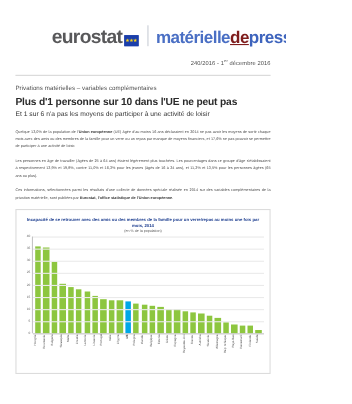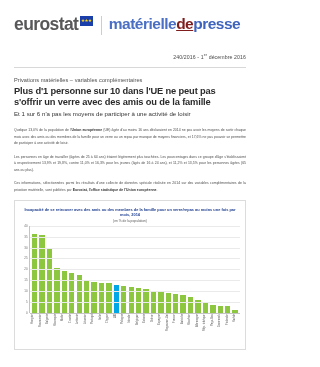--- a/index.html
+++ b/index.html
@@ -6,21 +6,21 @@
   body{
     width:260px;height:367px;
     background:#ffffff;
     font-family:"Liberation Sans",sans-serif;
     color:#3c3c3c;
     overflow:hidden;
   }
   .page{position:relative;width:260px;height:367px;padding:0;box-sizing:border-box;}
 
   
-  .masthead{display:flex;align-items:flex-start;padding:16px 0 0 14px;height:26px;}
+  .masthead{display:flex;align-items:flex-end;padding:16px 0 0 14px;height:26px;margin-left:33px;}
   .logo-word{
     font-size:17.5px;font-weight:700;letter-spacing:-0.6px;
     color:#58585a;line-height:1;
   }
   .eu-flag{
     width:11px;height:8px;background:#1b3faa;margin-left:1.5px;
     position:relative;border:0.5px solid #1b3faa;flex:0 0 auto;
   }
   .eu-flag .stars{
     position:absolute;inset:0;
@@ -133,21 +133,20 @@
     <span>240/2016</span>
     <span>-</span>
     <span><span>1</span><sup>er</sup><span> décembre 2016</span></span>
   </div>
 
   <div class="rule"></div>
 
   <div class="kicker">Privations matérielles – variables complémentaires</div>
   <div class="headline">
     <div>Plus d'1 personne sur 10 dans l'UE ne peut pas</div>
-    <div>s'offrir un verre avec des amis ou de la famille</div>
   </div>
   <div class="subhead">Et 1 sur 6 n'a pas les moyens de participer à une activité de loisir</div>
 
   <div class="body" id="body-paras">
       <div class="para"><span>Quelque 13,0% de la population de l'</span><b>Union européenne</b><span> (UE) âgée d'au moins 16 ans déclaraient en 2014 ne pas avoir les moyens de sortir chaque mois avec des amis ou des membres de la famille pour un verre ou un repas par manque de moyens financiers, et 17,6% ne pas pouvoir se permettre de participer à une activité de loisir.</span></div>
       <div class="para"><span>Les personnes en âge de travailler (âgées de 25 à 64 ans) étaient légèrement plus touchées. Les pourcentages dans ce groupe d'âge s'établissaient à respectivement 13,9% et 19,8%, contre 11,0% et 16,3% pour les jeunes (âgés de 16 à 24 ans), et 11,2% et 13,5% pour les personnes âgées (65 ans ou plus).</span></div>
       <div class="para"><span>Ces informations, sélectionnées parmi les résultats d'une collecte de données spéciale réalisée en 2014 sur des variables complémentaires de la privation matérielle, sont publiées par </span><b>Eurostat, l'office statistique de l'Union européenne</b><span>.</span></div>
     </div>
 
   <div class="chart-card">

